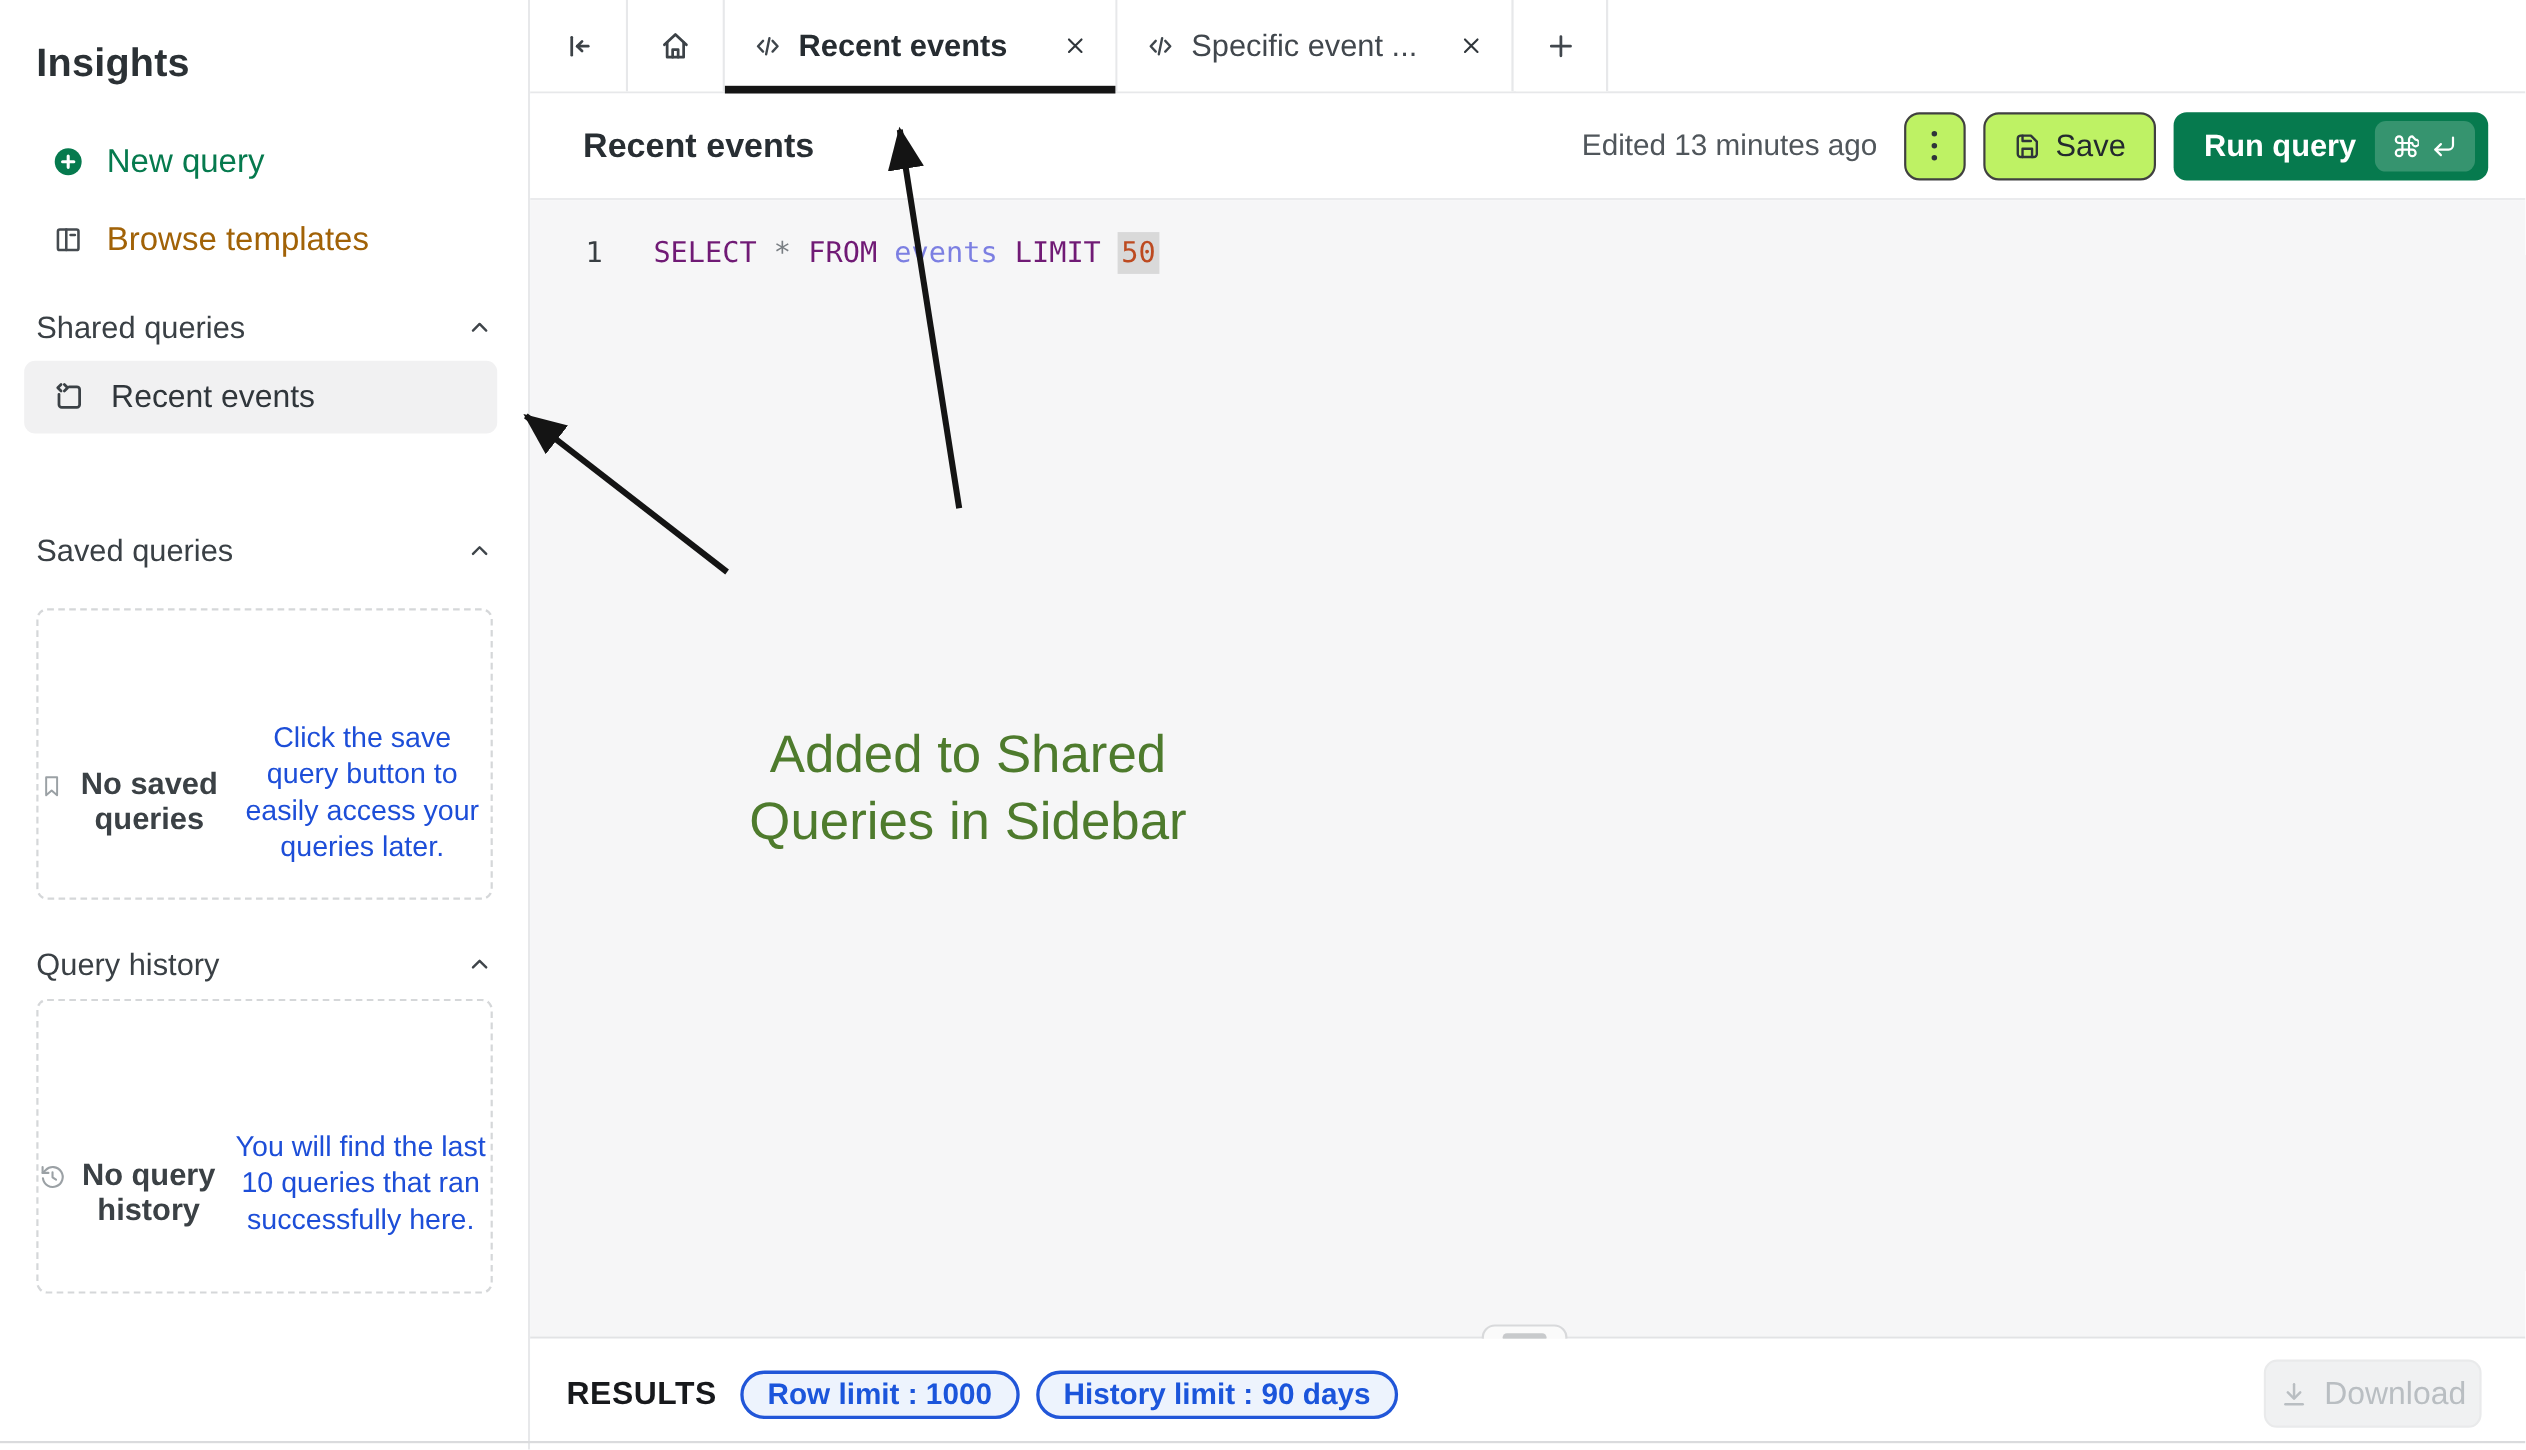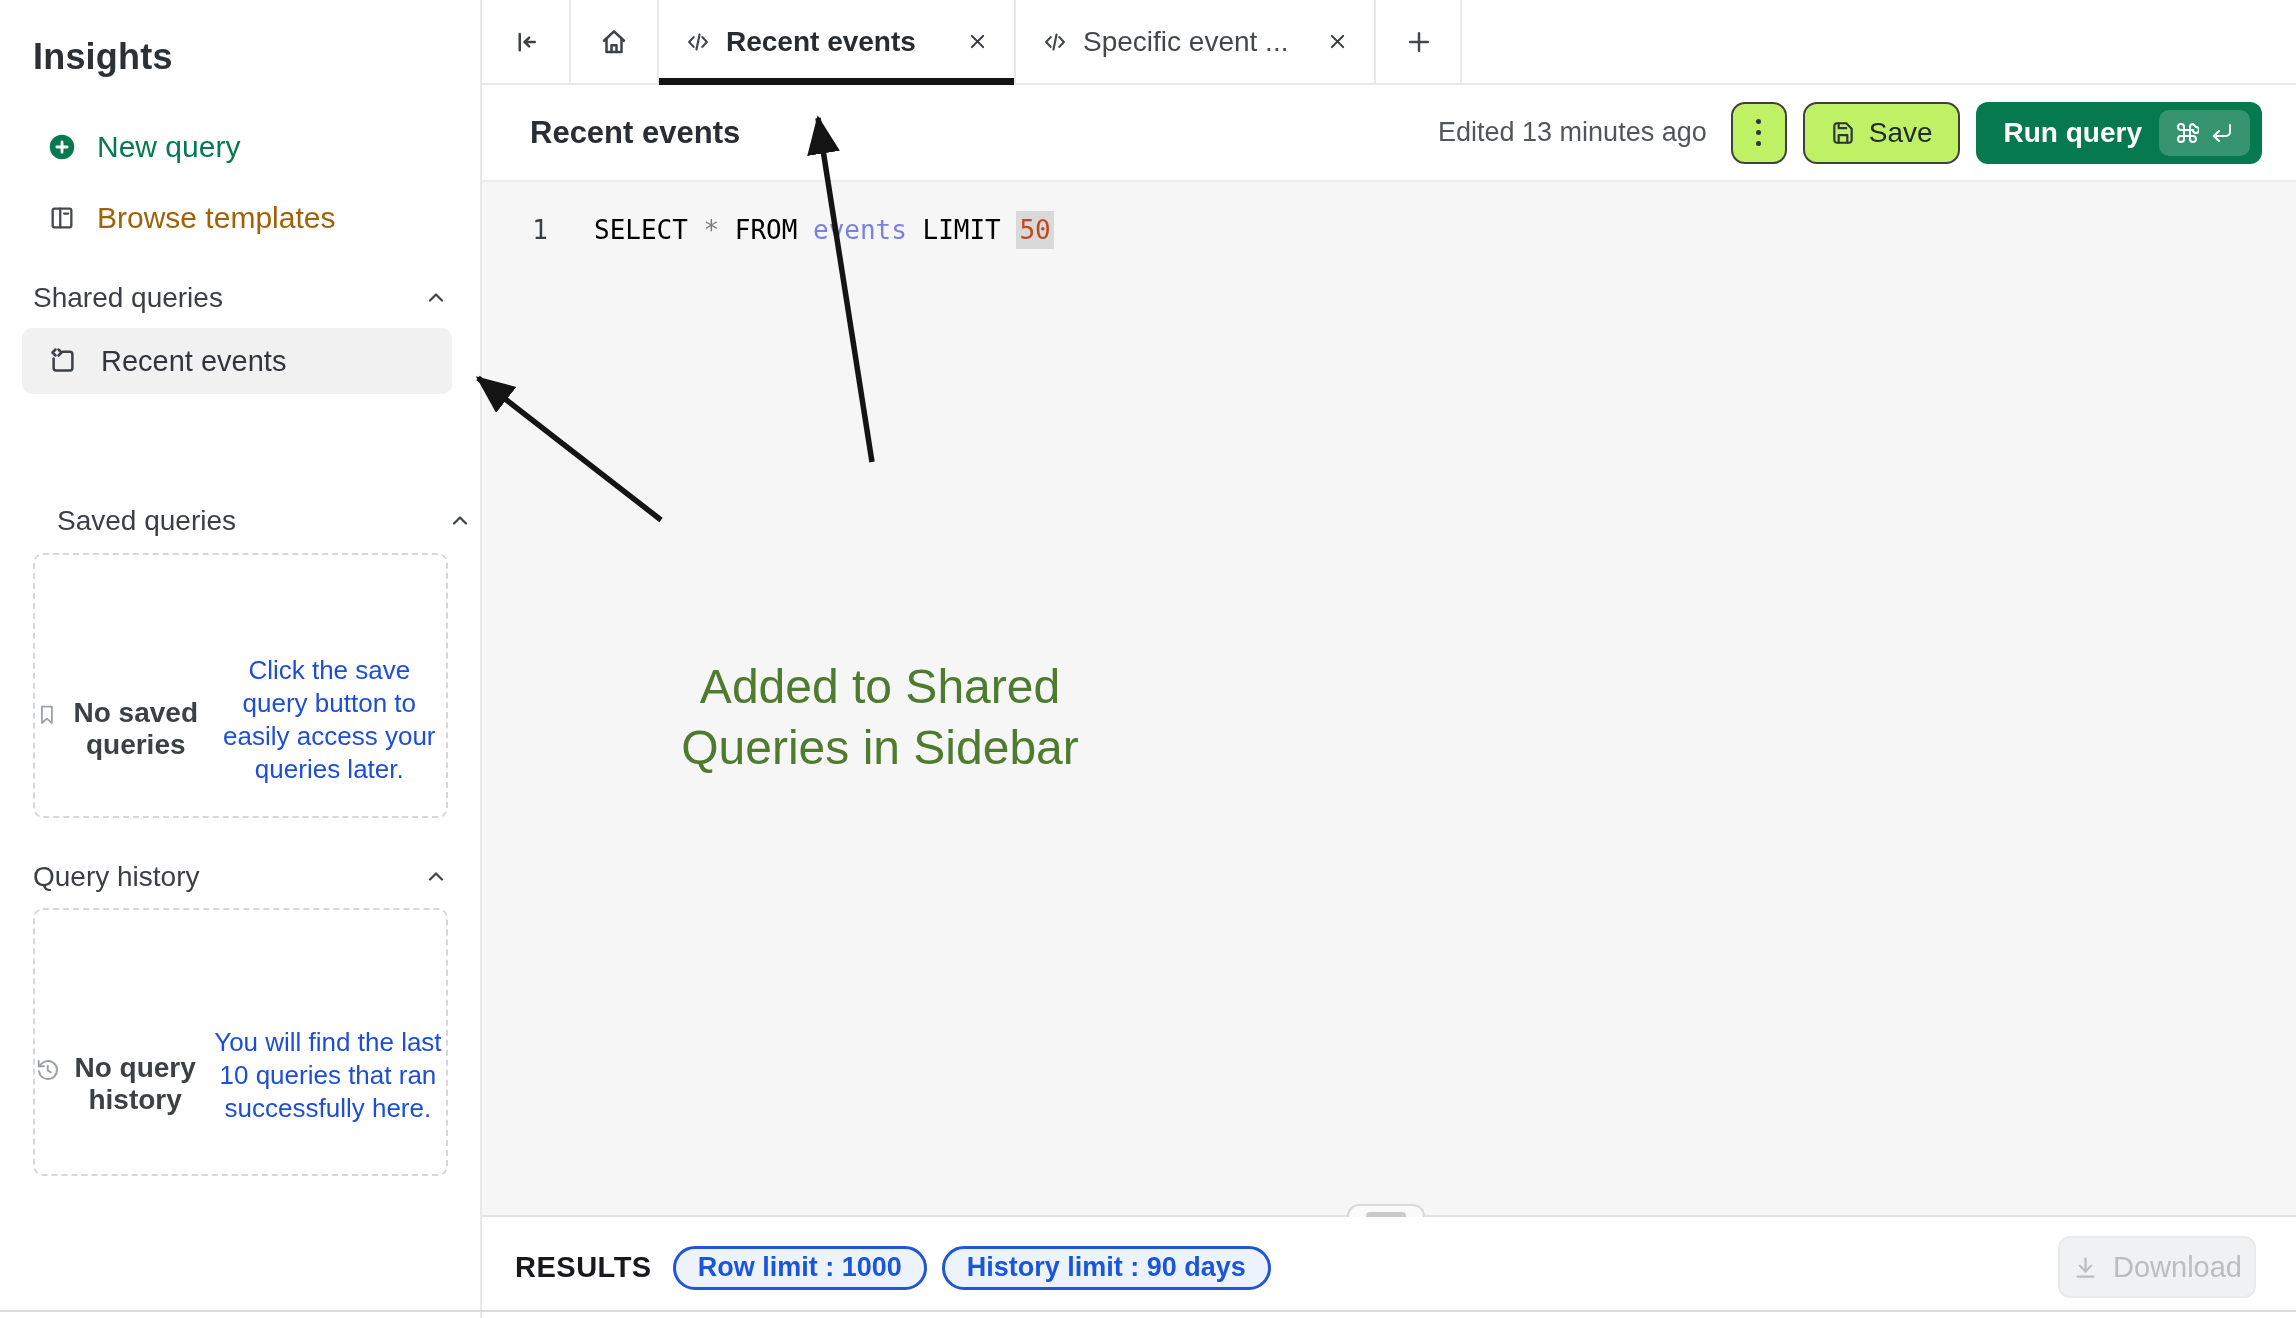--- a/index.html
+++ b/index.html
@@ -14,21 +14,21 @@
   .sidebar { position:absolute; left:0; top:0; width:482px; height:1318px; background:#fff; border-right:2px solid #e7e8ea; }
   .sb-title { position:absolute; left:33px; top:36px; font-size:36px; font-weight:700; color:#2b3135; letter-spacing:.2px; }
   .sb-row { position:absolute; left:48px; height:42px; display:flex; align-items:center; gap:21px; cursor:pointer; }
   .sb-row.new { top:126px; color:#067a4e; }
   .sb-row.new .sb-row-label { color:#067a4e; }
   .sb-row.browse { top:197px; color:#454b50; }
   .sb-row-label { font-size:30px; font-weight:500; color:#a16207; white-space:nowrap; }
   .sb-sec-header { position:absolute; left:33px; width:415px; display:flex; align-items:center; justify-content:space-between; }
   .sb-sec-label { font-size:28px; font-weight:500; color:#3a4045; }
   .sb-sec-header.shared { top:282px; }
-  .sb-sec-header.saved  { top:505px;margin-left:24px; }
+  .sb-sec-header.saved  { top:485px; }
   .sb-sec-header.history{ top:861px; }
   .sb-item { position:absolute; left:22px; width:430px; height:66px; border-radius:10px; display:flex; align-items:center; padding-left:26px; gap:23px; cursor:pointer; color:#3b4146; }
   .sb-item.selected { background:#f1f1f2; }
   .sb-item-label { font-size:29px; font-weight:500; color:#30363b; white-space:nowrap; }
   .sb-item.one { top:328px; }
   .sb-item.two { top:401px; }
   .sb-empty-box { position:absolute; left:33px; width:415px; border:2px dashed #d5d7d9; border-radius:10px;
                   display:flex; flex-direction:row; align-items:center; text-align:center; color:#9ba1a5; }
   .sb-empty-box.saved  { top:553px; height:265px; padding-top:58px; }
   .sb-empty-box.history{ top:908px; height:268px; padding-top:56px; }
@@ -66,21 +66,21 @@
   .btn.run { border:none; background:#067a4e; border-radius:12px; padding:0 12px 0 28px; gap:17px; }
   .run-label { font-size:28px; font-weight:700; color:#ffffff; white-space:nowrap; }
   .run-badge { height:46px; border-radius:10px; background:#36946f; display:flex; align-items:center; justify-content:center; gap:11px; padding:0 16px; color:#fff; }
 
   
   .editor { position:absolute; left:0; right:0; top:182px; height:1033px; background:#f6f6f7; }
   .code-line { position:absolute; left:0; top:26px; right:0; height:46px; font-family:"DejaVu Sans Mono", monospace; font-size:26px; }
   .lineno { position:absolute; left:30px; width:36px; text-align:right; top:7px; color:#383e42; }
   .code { position:absolute; left:112px; top:7px; white-space:pre; }
   .code .tok + .tok { margin-left:15.6px; }
-  .tok.kw { color:#000000; }
+  .tok.kw { color:#701a75; }
   .tok.op { color:#797e83; }
   .tok.id { color:#7c7fe2; }
   .tok.num { color:#bd4a20; background:#d9d9d9; padding:4px 3px; }
 
   
   .annotation { position:absolute; left:148px; top:474px; width:500px; text-align:center; font-size:48px; line-height:61px; color:#4e7b2d; }
 
   
   .divider { position:absolute; left:0; right:0; top:1215px; height:2px; background:#e2e3e5; }
   .drag-handle { position:absolute; left:865px; top:1204px; width:78px; height:24px; border:2px solid #d8d9db; border-radius:13px; background:#fafafa; display:flex; align-items:center; justify-content:center; cursor:row-resize; }

